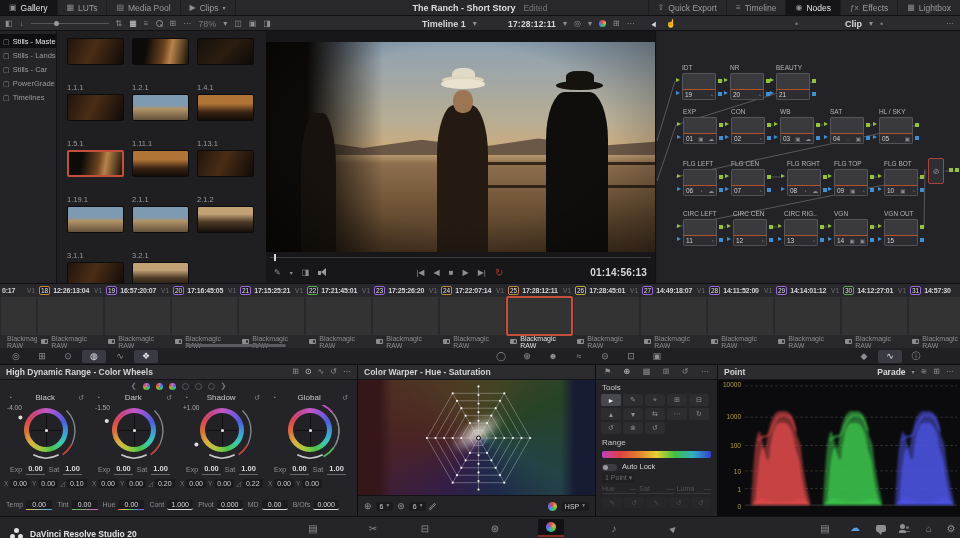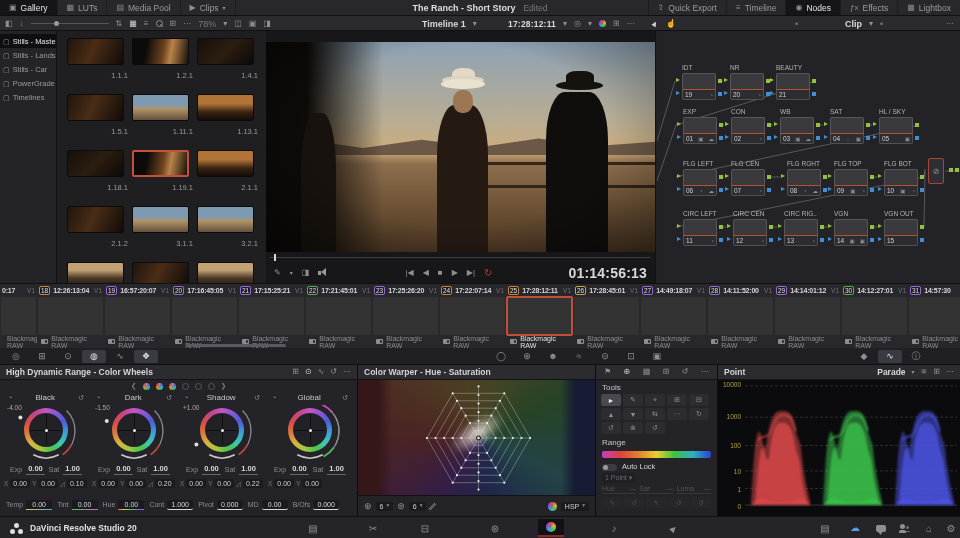--- a/index.html
+++ b/index.html
@@ -32,21 +32,21 @@
   #main{position:absolute;top:31px;left:0;right:0;height:252px;overflow:hidden}
   #albums{position:absolute;left:0;top:0;width:57px;height:100%;background:#242428;border-right:1px solid #121214;padding-top:3px}
   .album{display:flex;align-items:center;gap:3px;height:14px;padding:0 3px;font-size:7.5px;color:#9a9a9e;white-space:nowrap;overflow:hidden}
   .album .icon{font-size:7px}
   .album.sel{background:#0f0f11;color:#e4e4e8}
   #stills{position:absolute;left:57px;top:0;width:209px;height:100%;background:#1f1f22;padding:7px 0 0 10px;
           display:grid;grid-template-columns:repeat(3,65px);grid-auto-rows:56px}
   .still{width:61px}
   .sthumb{width:57px;height:27px;border-radius:2px;border:1px solid #0c0c0e;background:#333}
   .still.sel .sthumb{border:2px solid #c4503c}
-  .slabel{text-align:right;font-size:7.5px;color:#9a9a9e;margin-top:6px}
+  .slabel{text-align:left;font-size:7.5px;color:#9a9a9e;margin-top:18px}
   
   .tvA{background:linear-gradient(115deg,#20150d,#4a2d16 45%,#100b08)}
   .tvB{background:linear-gradient(100deg,#0d0b09 25%,#6e431f 55%,#b8834a 68%,#191109)}
   .tvC{background:linear-gradient(180deg,#7e9ab0 42%,#b29468 55%,#63503a)}
   .tvD{background:linear-gradient(180deg,#b07436 35%,#3a2312 68%,#120d07)}
   .tvE{background:linear-gradient(180deg,#c2a175 28%,#4c3b27 60%,#140f0a)}
   .tvF{background:linear-gradient(135deg,#15100b,#2c1d10 50%,#0b0908)}
   
   #viewer{position:absolute;left:266px;top:0;width:390px;height:100%;background:#17171a;border-right:1px solid #121214}
   #video{position:absolute;left:0;top:11px;width:100%;height:210px;background:#000;overflow:hidden}
@@ -177,21 +177,21 @@
   
   #scopesp{left:718px;width:242px;border-right:none}
   #scopesp .phead .title{margin-right:auto}
   #scope-body{position:absolute;left:0;right:0;top:15px;bottom:0;background:#0b0b0d}
   #scope-labels{position:absolute;left:0;top:0;bottom:6px;width:26px}
   #scope-labels .yl{position:absolute;right:3px;font-size:6.5px;color:#b0a040;transform:translateY(-50%)}
   #scope-plot{position:absolute;left:27px;right:3px;top:2px;bottom:7px}
   #scope-plot svg{position:absolute;inset:0;width:100%;height:100%}
   
   #statusbar{position:absolute;left:0;right:0;top:516px;height:22px;background:#252529;border-top:1px solid #101012}
-  #sb-left{position:absolute;left:10px;top:0;height:22px;display:flex;align-items:center;gap:7px}
+  #sb-left{position:absolute;left:10px;top:0;height:22px;display:flex;align-items:flex-end;gap:7px}
   .dvlogo{position:relative;width:13px;height:11px}
   .dvlogo i{position:absolute;width:5px;height:5px;border-radius:50%;background:#e0e0e4}
   .dvlogo i:nth-child(1){left:4px;top:0}.dvlogo i:nth-child(2){left:0;bottom:0}.dvlogo i:nth-child(3){right:0;bottom:0}
   #sb-left .nm{font-size:8.5px;font-weight:bold;color:#e2e2e6}
   .pageico{position:absolute;top:2px;width:26px;height:18px;display:flex;align-items:center;justify-content:center;font-size:10px;color:#8f8f93}
   .pageico.active{background:#121216;border-bottom:2px solid #8a2a22;color:#e2e2e6}
   .colorwheel-ico{width:10px;height:10px;border-radius:50%;background:conic-gradient(#d05050,#d8b43f,#4ac44a,#3f9fd8,#8757d8,#d05050)}
   .rot45{display:inline-block;transform:rotate(-45deg)}
   .bubble{position:relative;width:10px;height:7px;border-radius:2px;background:#8f8f93}
   .bubble::after{content:"";position:absolute;left:2px;bottom:-3px;border-left:3px solid transparent;border-right:1px solid transparent;border-top:3px solid #8f8f93}
@@ -346,24 +346,20 @@
       <div class="slabel">1.5.1</div>
     </div>
         <div class="still">
       <div class="sthumb tvC"></div>
       <div class="slabel">1.11.1</div>
     </div>
         <div class="still">
       <div class="sthumb tvD"></div>
       <div class="slabel">1.13.1</div>
     </div>
-        <div class="still">
-      <div class="sthumb tvF"></div>
-      <div class="slabel">1.18.1</div>
-    </div>
         <div class="still sel">
       <div class="sthumb tvB"></div>
       <div class="slabel">1.19.1</div>
     </div>
         <div class="still">
       <div class="sthumb tvD"></div>
       <div class="slabel">2.1.1</div>
     </div>
         <div class="still">
       <div class="sthumb tvA"></div>
@@ -419,21 +415,21 @@
           <span class="spk"></span>
         </div>
         <div class="grp" style="margin:0 auto" id="transport-mid">
             <span class="icon">|◀</span>
             <span class="icon">◀</span>
             <span class="icon">■</span>
             <span class="icon">▶</span>
             <span class="icon">▶|</span>
             <span class="icon loop">↻</span>
           </div>
-        <span class="tc" style="margin-right:8px;font-size:14px">01:14:56:13</span>
+        <span class="tc" style="margin-right:8px;font-size:10px">01:14:56:13</span>
       </div>
     </div>
 
     <div id="nodegraph">
       <svg id="connsvg" width="303" height="252">
           <line x1="65" y1="50" x2="66" y2="50" stroke="#7c7c80" stroke-width="0.8" opacity="0.75"></line>
           <line x1="113" y1="50" x2="112" y2="50" stroke="#7c7c80" stroke-width="0.8" opacity="0.75"></line>
           <line x1="66" y1="94" x2="67" y2="94" stroke="#7c7c80" stroke-width="0.8" opacity="0.75"></line>
           <line x1="114" y1="94" x2="116" y2="94" stroke="#7c7c80" stroke-width="0.8" opacity="0.75"></line>
           <line x1="163" y1="94" x2="166" y2="94" stroke="#7c7c80" stroke-width="0.8" opacity="0.75"></line>

